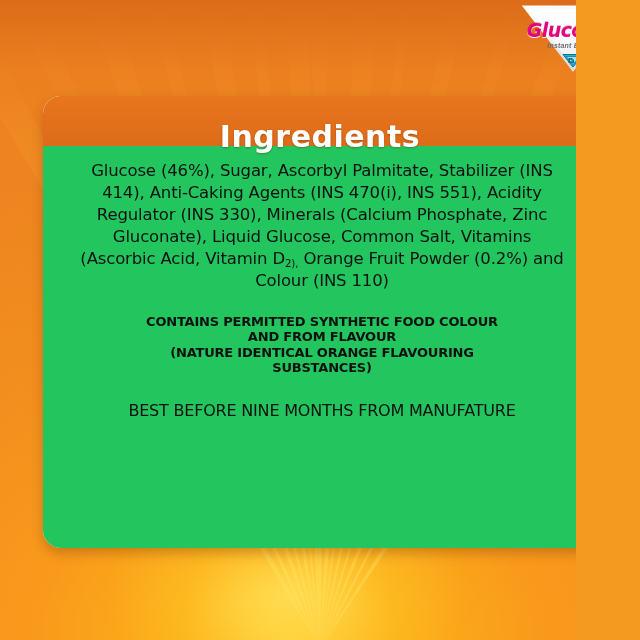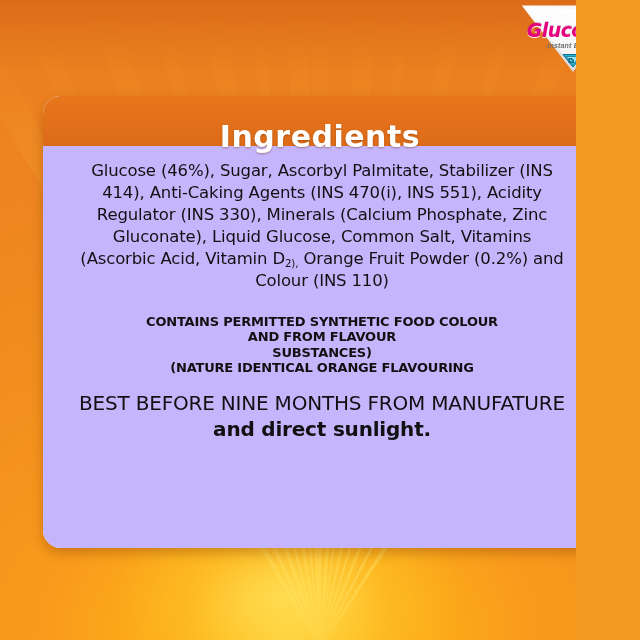--- a/index.html
+++ b/index.html
@@ -77,40 +77,40 @@
     display:flex;align-items:center;justify-content:center;
   }
   .card-title{
     font-family:"DejaVu Sans", sans-serif;
     font-weight:700;font-size:30px;color:#FFFFFF;
     letter-spacing:.5px;line-height:1;
     text-shadow:0 1px 2px rgba(110,48,6,.45);
     margin-top:32px;
   }
   .card-body{
-    background:#c4b5fd;height:402px;
+    background:#22c55e;height:402px;
     padding:14px 20px 0 24px;box-sizing:border-box;
     text-align:center;color:#111111;
   }
   .ing{
     font-family:"DejaVu Sans", sans-serif;
     font-size:16.5px;line-height:1.33;font-weight:400;
     letter-spacing:-.15px;
     margin:0 6px;
   }
   .ing sub{font-size:.62em;vertical-align:-.28em;}
   .blockA{
     margin-top:22px;
     font-family:"DejaVu Sans", sans-serif;
     font-weight:700;font-size:13px;line-height:1.18;letter-spacing:-.2px;
   }
   .blockB{
-    margin-top:16px;
+    margin-top:26px;
     font-family:"DejaVu Sans", sans-serif;
-    font-size:20px;line-height:1.26;letter-spacing:-.2px;font-weight:400;
+    font-size:16px;line-height:1.26;letter-spacing:-.2px;font-weight:400;
   }
   .blockB .l1{font-weight:400;}
   .blockB .l2{font-weight:700;}
 </style>
 </head>
 <body>
 
 <div id="stage">
 
   <div class="rays">
@@ -174,25 +174,24 @@
 
     <div class="card-body">
 
       <p class="ing">
         <span>Glucose (46%), Sugar, Ascorbyl Palmitate, Stabilizer (INS 414), Anti-Caking Agents (INS 470(i), INS 551), Acidity Regulator (INS 330), Minerals (Calcium Phosphate, Zinc Gluconate), Liquid Glucose, Common Salt, Vitamins (Ascorbic Acid, Vitamin D</span><sub>2),</sub><span> Orange Fruit Powder (0.2%) and Colour (INS 110)</span>
       </p>
 
       <div class="blockA">
         <div>CONTAINS PERMITTED SYNTHETIC FOOD COLOUR</div>
         <div>AND FROM FLAVOUR</div>
+        <div>(NATURE IDENTICAL ORANGE FLAVOURING</div>
         <div>SUBSTANCES)</div>
-        <div>(NATURE IDENTICAL ORANGE FLAVOURING</div>
       </div>
 
       <div class="blockB">
         <div class="l1">BEST BEFORE NINE MONTHS FROM MANUFATURE</div>
-        <div class="l2">and direct sunlight.</div>
       </div>
 
     </div>
   </div>
 
 </div>
 
 </body></html>

